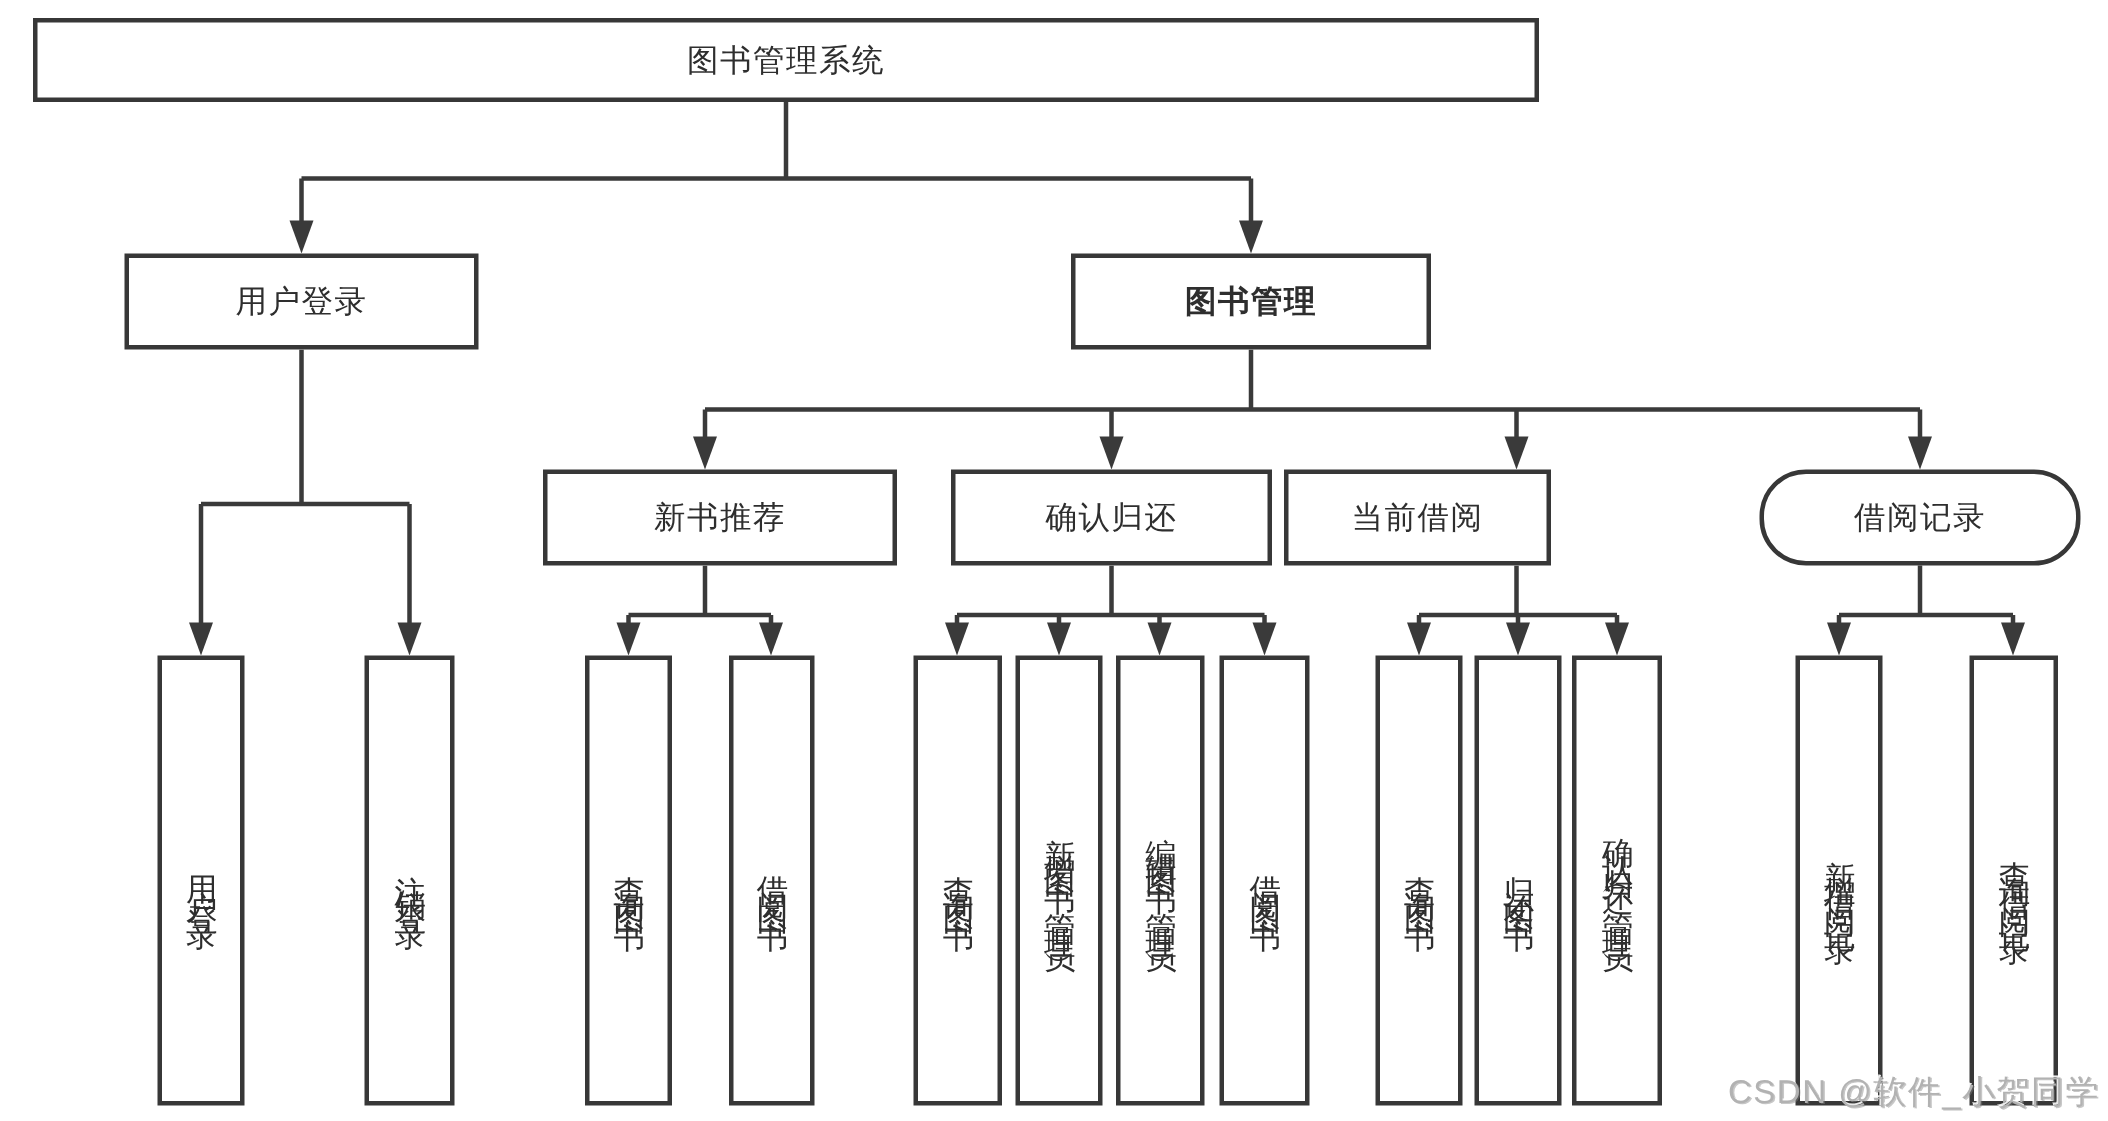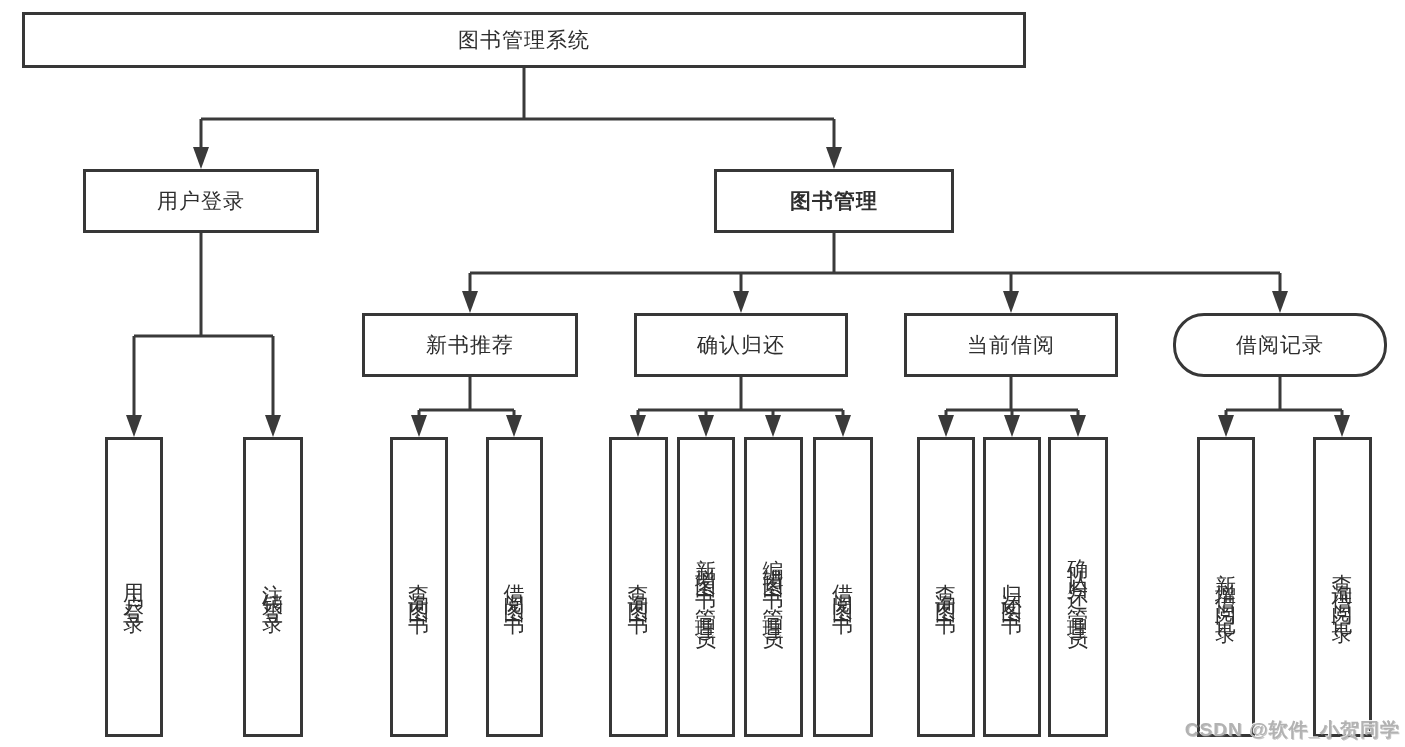--- a/index.html
+++ b/index.html
@@ -38,26 +38,25 @@
     text-orientation:mixed;
     font-size:21px;
     letter-spacing:10px;
     line-height:1;
     white-space:normal;
   }
   .watermark{
     position:absolute;
     right:5px;
     bottom:4px;
-    font-size:19px;
+    font-size:22px;
     letter-spacing:1px;
     color:var(--watermark);
     text-shadow:-1px -1px 0 rgba(255,255,255,.9),1px 1px 0 rgba(130,130,130,.45);
     pointer-events:none;
-    font-weight:bold;
   }
 </style>
 </head>
 <body>
 
 <div class="stage">
 
   <svg class="connectors" viewBox="0 0 1405 747" xmlns="http://www.w3.org/2000/svg">
     <g>
       <path d="M524 68 V119 M201 119 H834 M201 119 V149 M834 119 V149"></path>
@@ -99,23 +98,23 @@
       <polygon points="1218,415 1234,415 1226,437"></polygon>
       <polygon points="1334,415 1350,415 1342,437"></polygon>
     </g>
   </svg>
 
   <div class="node" style="left:22px;top:12px;width:1004px;height:56px;">图书管理系统</div>
 
   <div class="node" style="left:83px;top:169px;width:236px;height:64px;">用户登录</div>
   <div class="node" style="left:714px;top:169px;width:240px;height:64px;font-weight:bold;">图书管理</div>
 
-  <div class="node" style="left:362px;top:313px;width:216px;height:64px;">新书推荐</div>
+  <div class="node" style="left:362px;top:313px;width:236px;height:64px;">新书推荐</div>
   <div class="node" style="left:634px;top:313px;width:214px;height:64px;">确认归还</div>
-  <div class="node" style="left:904px;top:313px;width:214px;height:64px;">当前借阅</div>
+  <div class="node" style="left:856px;top:313px;width:178px;height:64px;">当前借阅</div>
   <div class="node" style="left:1173px;top:313px;width:214px;height:64px;border-radius:31px;">借阅记录</div>
 
   <div class="node leaf" style="left:105px;top:437px;width:58px;height:300px;">用户登录</div>
   <div class="node leaf" style="left:243px;top:437px;width:60px;height:300px;">注销登录</div>
 
   <div class="node leaf" style="left:390px;top:437px;width:58px;height:300px;">查询图书</div>
   <div class="node leaf" style="left:486px;top:437px;width:57px;height:300px;">借阅图书</div>
 
   <div class="node leaf" style="left:609px;top:437px;width:59px;height:300px;">查询图书</div>
   <div class="node leaf" style="left:677px;top:437px;width:58px;height:300px;">新增图书（管理员）</div>

